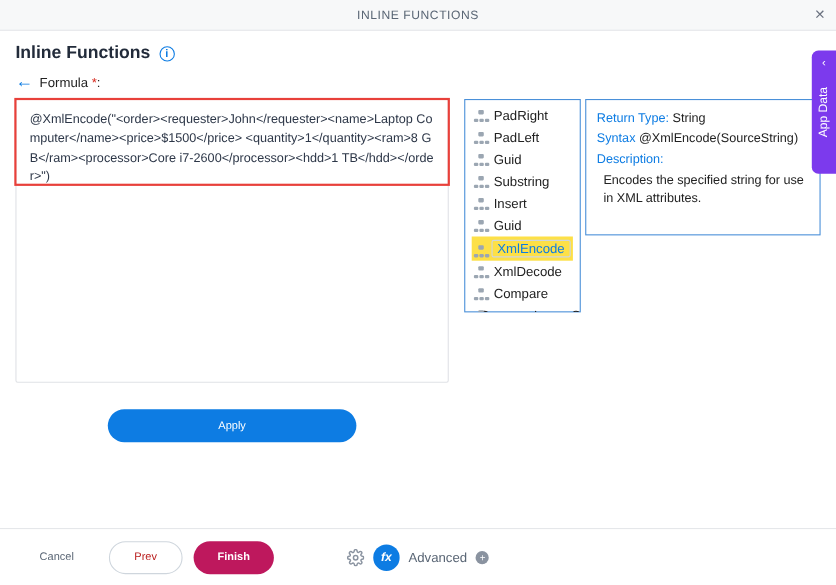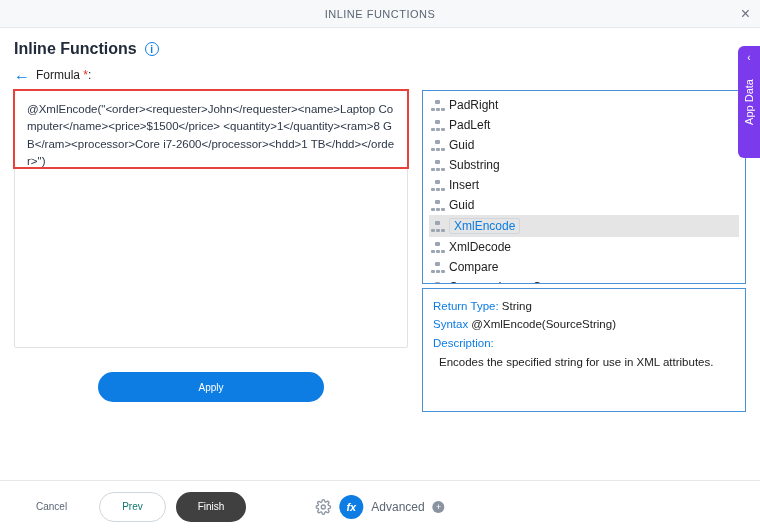--- a/index.html
+++ b/index.html
@@ -13,45 +13,45 @@
 .formula-row { padding: 0 14px 6px; display: flex; align-items: center; gap: 6px; }
 .back-arrow { color: #0d7ce3; font-size: 16px; font-weight: bold; cursor: pointer; }
 .formula-lbl { font-size: 12px; color: #222; }
 .star { color: #d93025; }
 .cols { display: flex; padding: 0 14px; gap: 14px; }
 .left { flex: 0 0 394px; display: flex; flex-direction: column; }
 .formula-box { border: 1px solid #e0e2e6; border-radius: 2px; height: 258px; position: relative; }
 .highlight { position: absolute; top: -2px; left: -2px; right: -2px; height: 80px; border: 2px solid #e8403a; pointer-events: none; }
 .formula-text { padding: 10px 12px; font-size: 11.5px; color: #2d3748; line-height: 1.5; word-break: break-all; }
 .apply-btn { margin: 24px auto 0; width: 226px; height: 30px; background: #0d7ce3; color: #fff; border: none; border-radius: 15px; font-size: 10px; font-weight: 500; cursor: pointer; }
-.right { flex: 1; display: flex; flex-direction: column; gap: 4px; }
+.right { flex: 1; display: flex; flex-direction: row; gap: 4px; }
 .func-list { border: 1px solid #4a90d9; height: 194px; overflow-y: auto; padding: 4px 6px; }
 .func-item { display: flex; align-items: center; gap: 5px; padding: 3px 2px; font-size: 12px; color: #222; cursor: pointer; }
-.func-item.selected { background: #e5e5e5; }
+.func-item.selected { background: #fde047; align-items: flex-end; }
 .func-item.selected .fn-name { color: #0d7ce3; border: 1px solid #cfd6dd; padding: 0 4px; border-radius: 2px; }
 .tree-ic { width: 13px; height: 11px; position: relative; }
 .tree-ic::before { content: ""; position: absolute; top: 0; left: 4px; width: 5px; height: 4px; background: #9ba6b2; border-radius: 1px; }
 .tree-ic::after { content: ""; position: absolute; bottom: 0; left: 0; width: 4px; height: 3px; background: #9ba6b2; box-shadow: 5px 0 #9ba6b2, 10px 0 #9ba6b2; border-radius: 1px; }
 .detail-box { border: 1px solid #4a90d9; padding: 8px 10px; height: 124px; }
 .detail-row { font-size: 11.5px; line-height: 1.6; color: #0d7ce3; }
 .detail-row .val { color: #222; }
 .desc-text { font-size: 11.5px; color: #222; line-height: 1.5; padding-left: 6px; margin-top: 2px; }
 .side-tab { position: absolute; right: 0; top: 46px; width: 22px; height: 112px; background: #7c3aed; border-radius: 6px 0 0 6px; display: flex; align-items: center; justify-content: center; cursor: pointer; }
 .side-tab-text { writing-mode: vertical-rl; transform: rotate(180deg); color: #fff; font-size: 11px; font-weight: 500; }
 .side-chev { position: absolute; top: 6px; color: #fff; font-size: 10px; }
 .footer { position: absolute; bottom: 0; left: 0; right: 0; height: 52px; border-top: 1px solid #e5e7ea; display: flex; align-items: center; justify-content: flex-start; padding: 0 14px; gap: 10px; }
 .footer-left { position: absolute; left: 50%; transform: translateX(-50%); display: flex; align-items: center; gap: 8px; }
 .gear-ic { width: 16px; height: 16px; color: #8a93a0; }
 .fx-ic { width: 24px; height: 24px; background: #0d7ce3; border-radius: 50%; display: flex; align-items: center; justify-content: center; color: #fff; font-size: 11px; font-style: italic; font-weight: bold; }
 .adv-lbl { font-size: 12px; color: #5a6675; }
 .plus-ic { width: 12px; height: 12px; border-radius: 50%; background: #8a93a0; color: #fff; display: inline-flex; align-items: center; justify-content: center; font-size: 9px; }
 .btn { height: 30px; padding: 0 22px; border-radius: 15px; font-size: 10px; cursor: pointer; border: none; }
 .btn-cancel { background: transparent; color: #5a6675; }
-.btn-prev { background: #fff; border: 1px solid #cfd6dd; color: #0f766e; }
-.btn-finish { background: #404040; color: #fff; font-weight: 400; }
+.btn-prev { background: #fff; border: 1px solid #cfd6dd; color: #b91c1c; }
+.btn-finish { background: #be185d; color: #fff; font-weight: 700; }
 ::-webkit-scrollbar { width: 8px; }
 ::-webkit-scrollbar-thumb { background: #cfd6dd; border-radius: 4px; }
 </style>
 </head>
 <body>
 
 <div class="top-bar">
   <span class="top-title">INLINE FUNCTIONS</span>
   <span class="close-x">×</span>
 </div>

